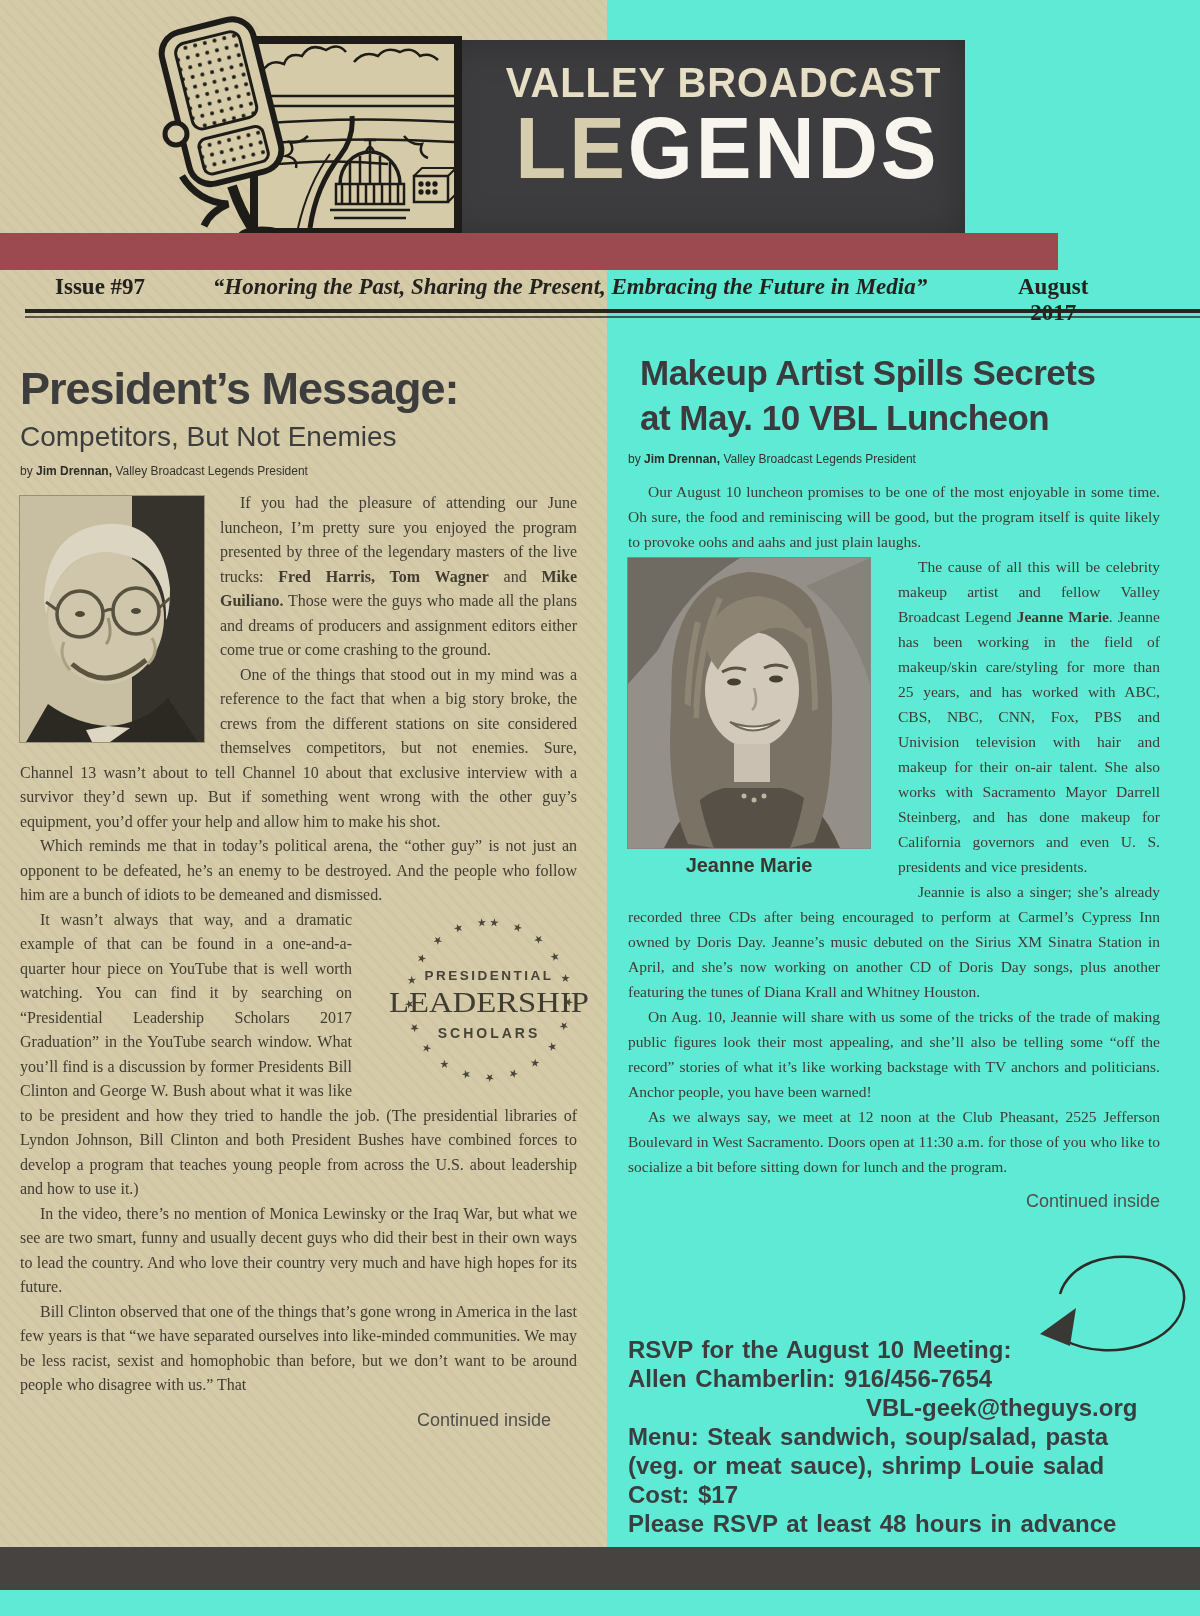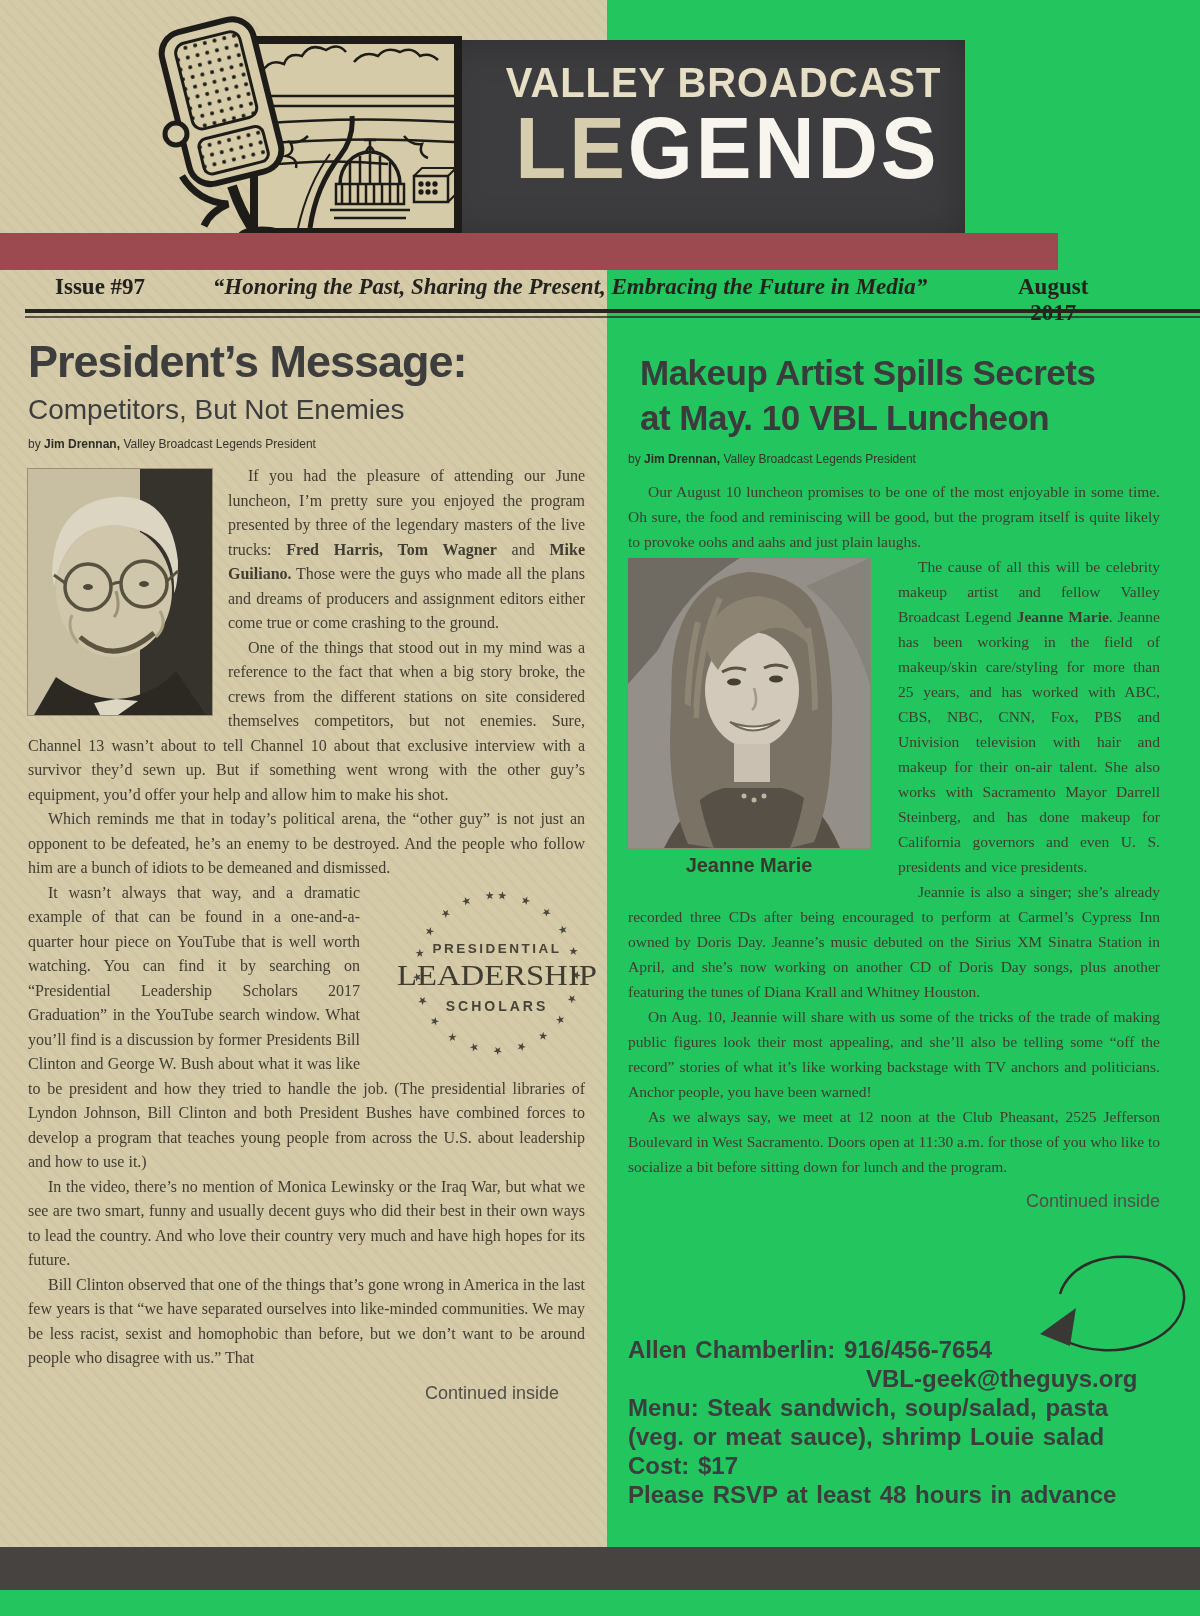--- a/index.html
+++ b/index.html
@@ -1,16 +1,16 @@
 <!DOCTYPE html>
 <html><head>
 <meta charset="utf-8">
 <style>
   html,body{margin:0;padding:0;background:#e9e9e6;}
-  .page{position:relative;width:1200px;height:1616px;background:#22c55e;overflow:hidden;
+  .page{position:relative;width:1200px;height:1616px;background:#5eead4;overflow:hidden;
         font-family:"Liberation Sans",sans-serif;}
   .tan-bg{position:absolute;left:0;top:0;width:607px;height:1590px;background:#d5cba8;}
   .tan-bg:after{content:"";position:absolute;inset:0;
     background:repeating-linear-gradient(47deg,rgba(120,110,80,.05) 0 3px,rgba(255,255,255,0) 3px 9px);}
   .bottom-bar{position:absolute;left:0;top:1547px;width:1200px;height:43px;background:#464340;}
 
   
   .black-box{position:absolute;left:437px;top:40px;width:528px;height:198px;background:#3d3d3f;
     box-shadow:inset 0 0 40px rgba(0,0,0,.25);}
   .mast-line1{position:absolute;right:24px;top:18px;font-size:43px;font-weight:bold;color:#e6dfc6;
@@ -25,21 +25,21 @@
 
   .issue-row{position:absolute;left:0;top:274px;width:992px;height:32px;font-family:"Liberation Serif",serif;color:#24221d;}
   .issue{position:absolute;left:55px;top:0;font-weight:bold;font-size:23px;}
   .motto{position:absolute;left:165px;top:0;width:810px;text-align:center;font-style:italic;font-size:23px;font-weight:bold;}
   .idate{position:absolute;left:1018px;top:0;font-weight:bold;font-size:23px;text-align:center;}
   .rule1{position:absolute;left:25px;top:309px;width:1175px;height:4px;background:#26241f;}
   .rule2{position:absolute;left:25px;top:316px;width:1175px;height:2px;background:#26241f;opacity:.7;}
 
   
   .col{position:absolute;top:338px;}
-  .left-col{left:28px;width:557px;}
+  .left-col{left:20px;width:557px;margin-top:27px;}
   .right-col{left:628px;width:532px;}
   .h1-left{margin:0;font-size:45px;line-height:48px;font-weight:bold;color:#3d3d3e;letter-spacing:-1px;}
   .h2-left{margin:9px 0 0;font-size:28px;line-height:30px;font-weight:normal;color:#3d3d3e;}
   .h1-right{margin:12px;font-size:35px;line-height:45px;font-weight:bold;color:#3b3b3d;letter-spacing:-.5px;}
   .byline{margin-top:12px;font-size:12px;color:#35332d;}
   .byline b{color:#2e2c27;}
   .abody{margin-top:13px;font-family:"Liberation Serif",serif;text-align:justify;color:#403c32;}
   .left-col .abody{font-size:16px;line-height:24.5px;}
   .right-col .abody{font-size:15.5px;line-height:25px;}
   .abody p{margin:0;text-indent:20px;}
@@ -225,20 +225,21 @@
       </div>
       <p><span>The cause of all this will be celebrity makeup artist and fellow Valley Broadcast Legend </span><b>Jeanne Marie</b><span>. Jeanne has been working in the field of makeup/skin care/styling for more than 25 years, and has worked with ABC, CBS, NBC, CNN, Fox, PBS and Univision television with hair and makeup for their on-air talent. She also works with Sacramento Mayor Darrell Steinberg, and has done makeup for California governors and even U. S. presidents and vice presidents.</span></p>
       <p><span>Jeannie is also a singer; she’s already recorded three CDs after being encouraged to perform at Carmel’s Cypress Inn owned by Doris Day. Jeanne’s music debuted on the Sirius XM Sinatra Station in April, and she’s now working on another CD of Doris Day songs, plus another featuring the tunes of Diana Krall and Whitney Houston.</span></p>
       <p><span>On Aug. 10, Jeannie will share with us some of the tricks of the trade of making public figures look their most appealing, and she’ll also be telling some “off the record” stories of what it’s like working backstage with TV anchors and politicians. Anchor people, you have been warned!</span></p>
       <p><span>As we always say, we meet at 12 noon at the Club Pheasant, 2525 Jefferson Boulevard in West Sacramento. Doors open at 11:30 a.m. for those of you who like to socialize a bit before sitting down for lunch and the program.</span></p>
       <div class="continued">Continued inside</div>
     </div>
   </div>
 
   <div class="rsvp">
+    <div>RSVP for the August 10 Meeting:</div>
     <div>Allen Chamberlin: 916/456-7654</div>
     <div class="indent">VBL-geek@theguys.org</div>
     <div>Menu: Steak sandwich, soup/salad, pasta</div>
     <div>(veg. or meat sauce), shrimp Louie salad</div>
     <div>Cost: $17</div>
     <div>Please RSVP at least 48 hours in advance</div>
   </div>
 
   <svg class="arrow-svg" width="172" height="112" viewBox="0 0 172 112">
     <path d="M46,94 C92,118 162,98 166,54 C169,16 112,2 74,16 C58,22 46,34 42,48" fill="none" stroke="#2e2c29" stroke-width="2.5"></path>

